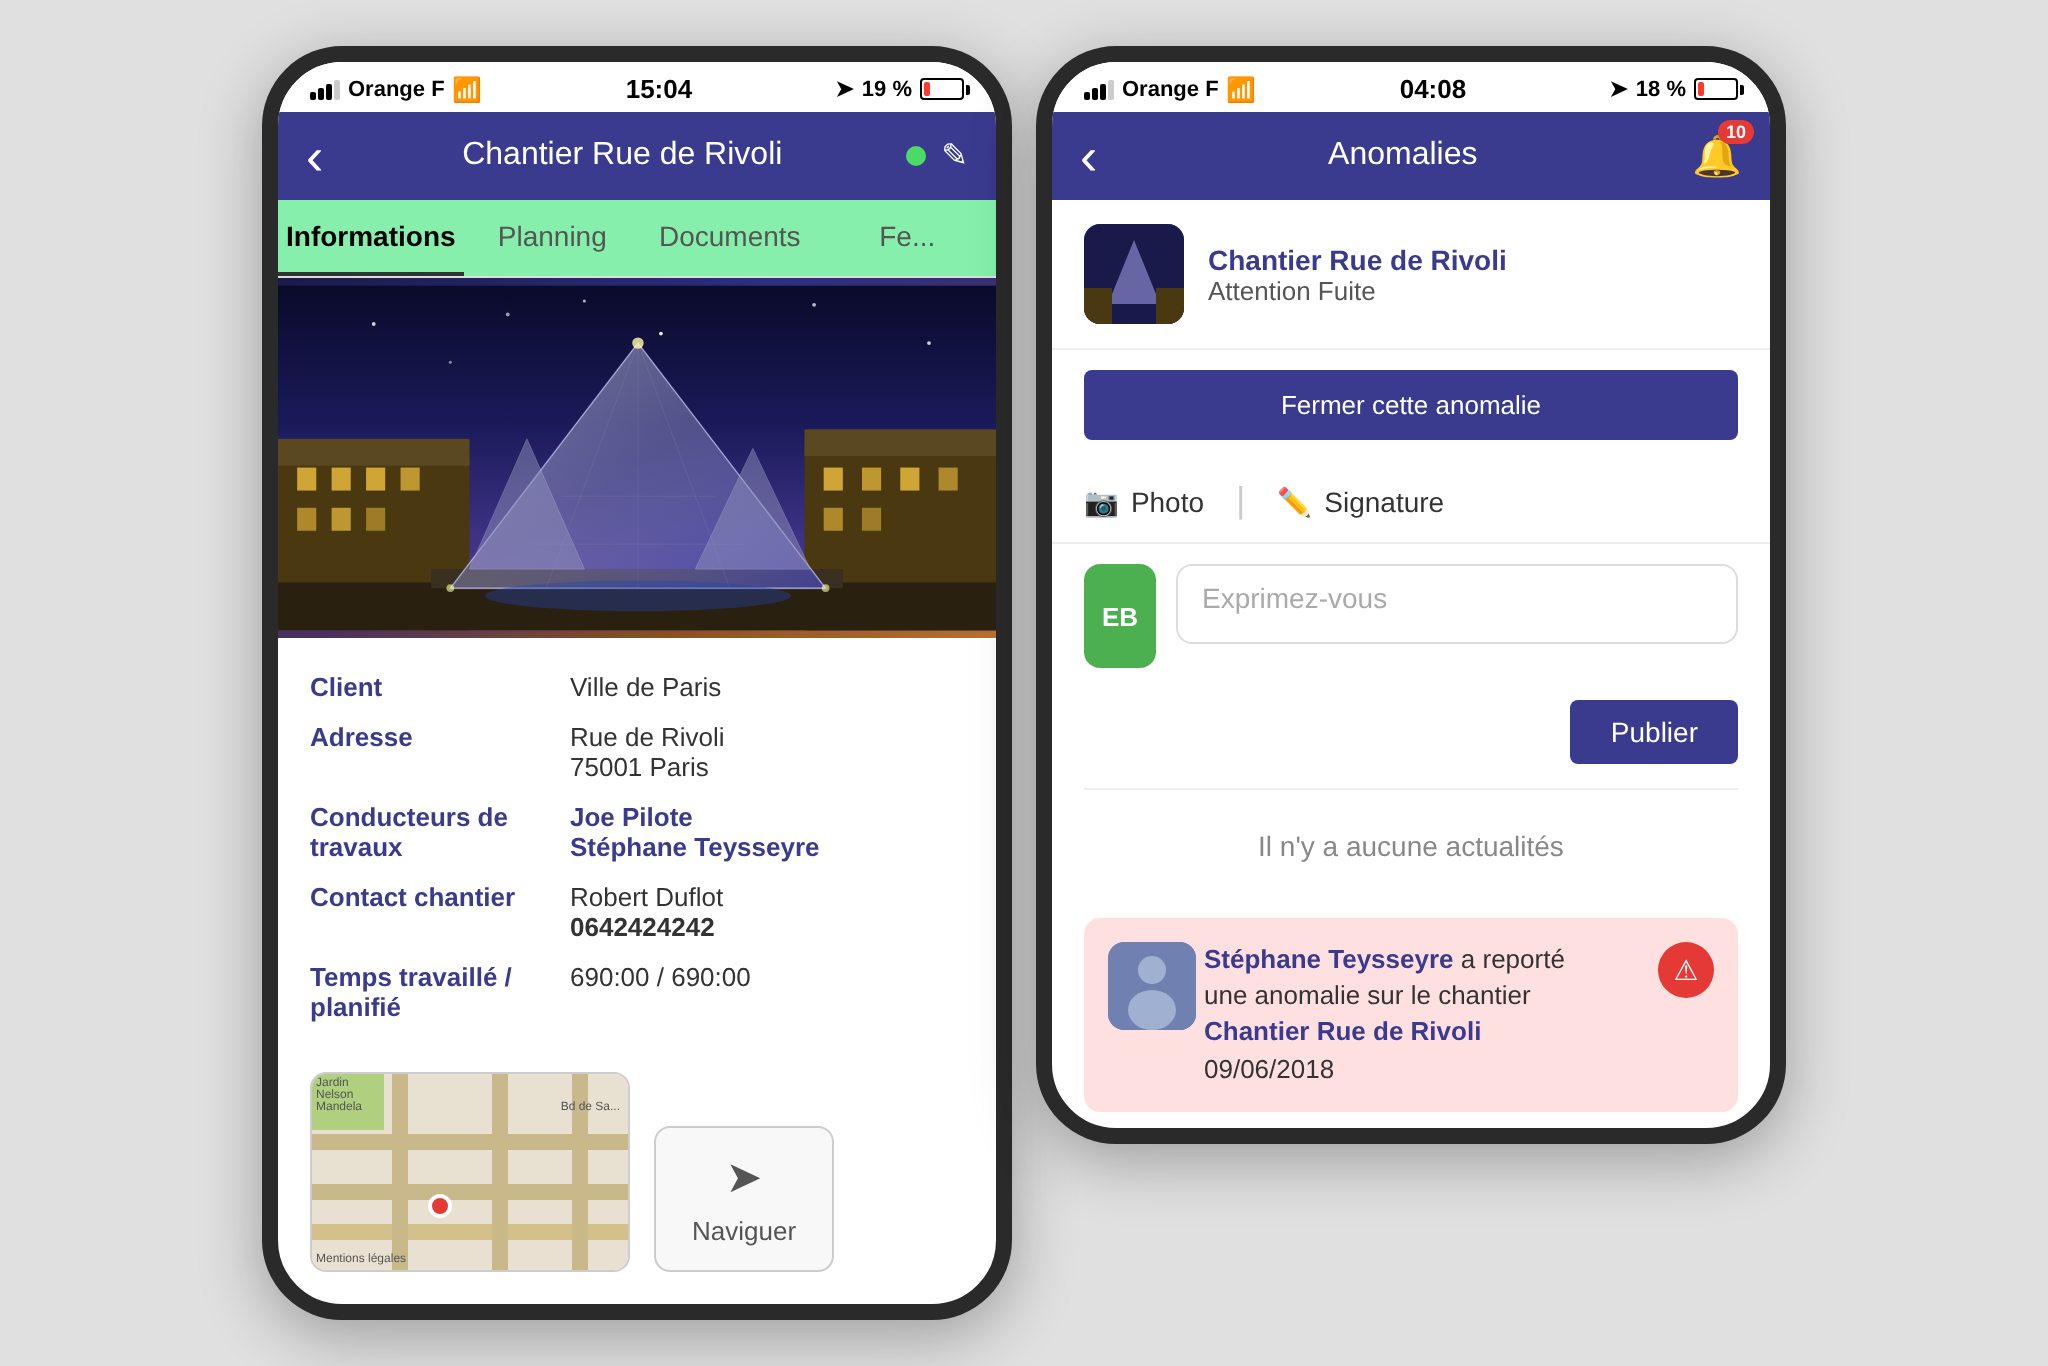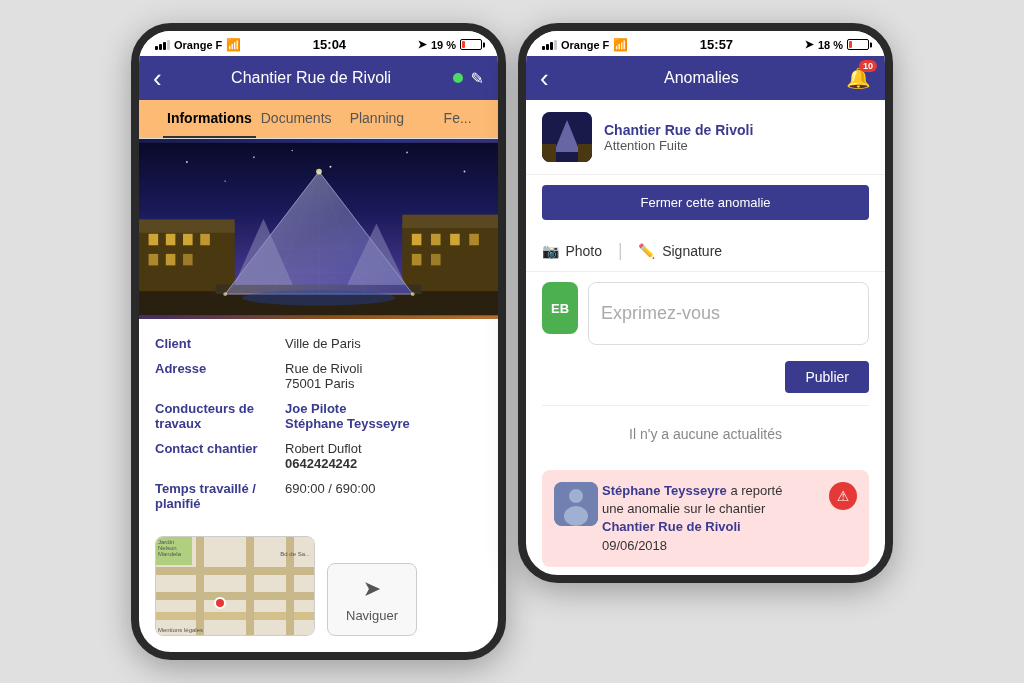--- a/index.html
+++ b/index.html
@@ -110,23 +110,22 @@
     }
     .edit-icon {
       color: #fff;
       font-size: 16px;
     }
 
     
     .tabs {
       display: flex;
       border-bottom: 1px solid #ddd;
-      background: #fdba74;
+      background: #86efac;
       overflow: hidden;
-      padding-left: 24px;
     }
     .tab {
       flex: 1;
       text-align: center;
       padding: 10px 4px;
       font-size: 14px;
       color: #555;
       white-space: nowrap;
     }
     .tab.active {
@@ -317,22 +316,22 @@
       align-items: center;
       justify-content: center;
       font-weight: 700;
       font-size: 13px;
       flex-shrink: 0;
     }
     .comment-input {
       flex: 1;
       border: 1px solid #ddd;
       border-radius: 8px;
-      padding: 20px 12px;
-      font-size: 18px;
+      padding: 8px 12px;
+      font-size: 14px;
       color: #aaa;
       min-height: 40px;
       display: flex;
       align-items: flex-start;
     }
 
     .publish-row {
       display: flex;
       justify-content: flex-end;
       padding: 6px 16px 12px;
@@ -453,24 +452,24 @@
         <div class="green-dot"></div>
         <span class="edit-icon">✎</span>
       </div>
     </div>
 
     <div class="tabs">
       <div class="tab active">
         <span>Informations</span>
       </div>
       <div class="tab">
+        <span>Planning</span>
+      </div>
+      <div class="tab">
         <span>Documents</span>
-      </div>
-      <div class="tab">
-        <span>Planning</span>
       </div>
       <div class="tab partial">
         <span>Fe...</span>
       </div>
     </div>
 
     <div class="site-image">
       <svg class="pyramid-svg" viewBox="0 0 375 180" xmlns="http://www.w3.org/2000/svg">
 
         <defs>
@@ -602,21 +601,21 @@
       <div class="status-bar-left">
         <div class="signal-bars">
           <div class="signal-bar" style="width:3px;height:4px;"></div>
           <div class="signal-bar" style="width:3px;height:6px;"></div>
           <div class="signal-bar" style="width:3px;height:8px;"></div>
           <div class="signal-bar" style="width:3px;height:10px;background:#ccc;"></div>
         </div>
         <span>Orange F</span>
         <span class="wifi-icon">📶</span>
       </div>
-      <span style="font-size:13px;font-weight:600;">15:57</span>
+      <span style="font-size:13px;font-weight:600;">04:08</span>
       <div class="status-bar-right">
         <span class="location-arrow">➤</span>
         <span>18 %</span>
         <div class="battery-icon">
           <div class="battery-fill med"></div>
         </div>
       </div>
     </div>
 
     <div class="nav-bar">

